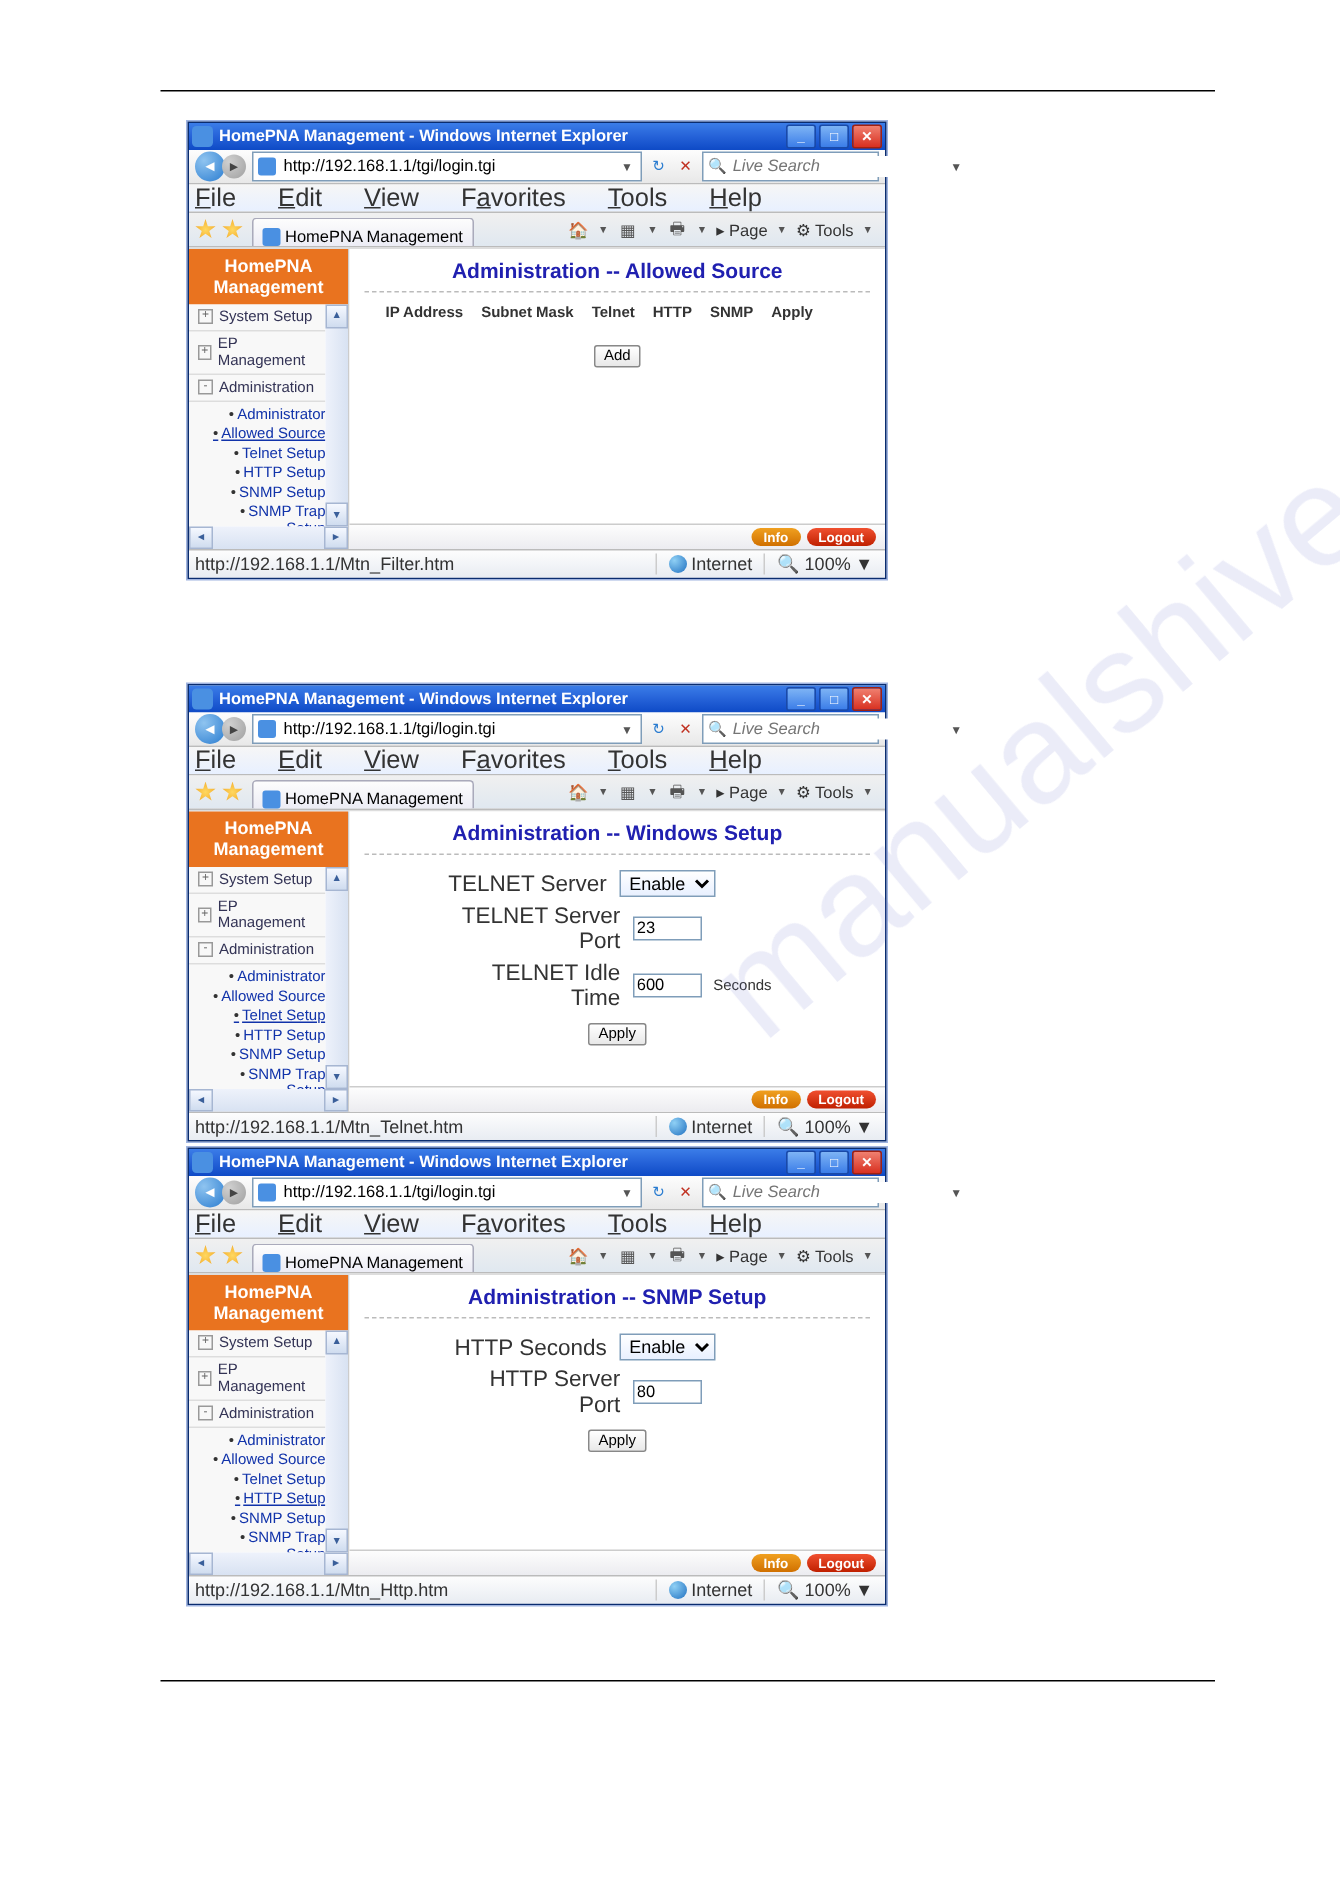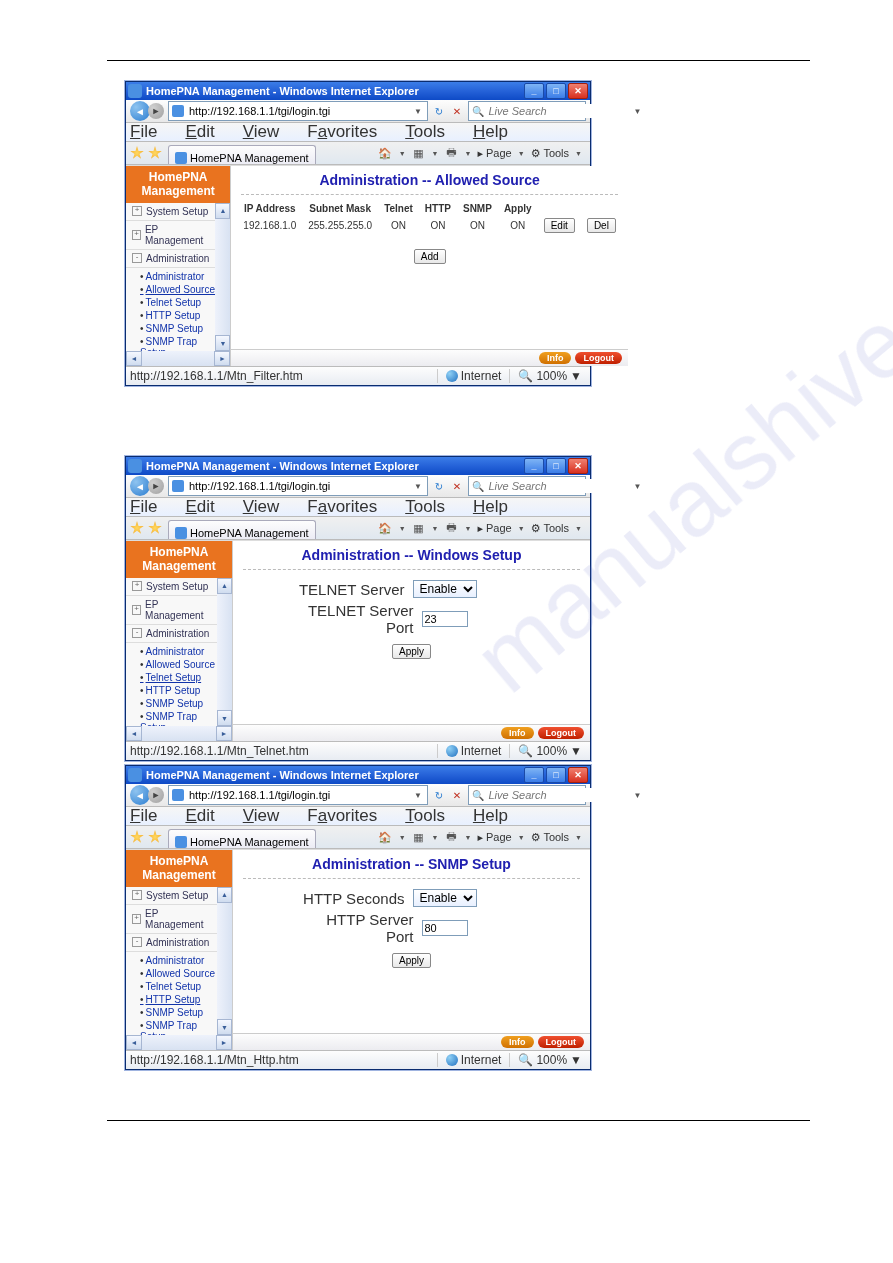--- a/index.html
+++ b/index.html
@@ -40,21 +40,21 @@
 .toolbar-right{display:flex;align-items:center;gap:6px;font-size:11px;color:#333;padding-right:4px;align-self:center;}
 .toolbar-right .ico{width:14px;height:14px;display:inline-flex;align-items:center;justify-content:center;color:#555;}
 .toolbar-right .dd{font-size:7px;color:#555;}
 .content{display:flex;height:200px;border-top:1px solid #ddd;}
 .sidebar-wrap{width:106px;display:flex;flex-direction:column;border-right:1px solid #ccc;}
 .brand{background:#e9731f;color:#fff;text-align:center;font-weight:bold;font-size:12px;padding:4px 2px;line-height:1.2;}
 .side-scroll{display:flex;flex:1;min-height:0;}
 .nav{flex:1;overflow:hidden;background:#f8f8f8;font-size:10px;color:#335;}
 .nav-section{border-bottom:1px solid #ddd;padding:3px 6px;display:flex;align-items:center;gap:4px;}
 .nav-section .exp{width:8px;height:8px;border:1px solid #999;font-size:8px;line-height:6px;text-align:center;color:#666;}
-.nav-items{padding:2px 0 2px 14px;}
+.nav-items{padding:2px 0 2px 14px;text-align:right;}
 .nav-items a{display:block;color:#1133aa;font-size:10px;padding:1px 0;}
 .nav-items a .bullet{color:#333;margin-right:2px;}
 .nav-items a.active{text-decoration:underline;}
 .vscroll{width:15px;background:linear-gradient(to right,#eef2fb,#d8e2f2);display:flex;flex-direction:column;}
 .vsbtn{height:14px;background:linear-gradient(#f5f8ff,#cfdcef);border:1px solid #a6b6d2;display:flex;align-items:center;justify-content:center;font-size:7px;color:#3a5f9a;}
 .vstrack{flex:1;}
 .hscroll-bottom{height:15px;background:linear-gradient(#eef2fb,#d8e2f2);display:flex;}
 .hsbtn{width:14px;background:linear-gradient(#f5f8ff,#cfdcef);border:1px solid #a6b6d2;display:flex;align-items:center;justify-content:center;font-size:7px;color:#3a5f9a;}
 .hstrack{flex:1;}
 .main{flex:1;display:flex;flex-direction:column;background:#fff;}
@@ -195,30 +195,20 @@
                 <tr>
             <th>IP Address</th>
             <th>Subnet Mask</th>
             <th>Telnet</th>
             <th>HTTP</th>
             <th>SNMP</th>
             <th>Apply</th>
             <th></th>
                   <th></th>
           </tr>
-          <tr>
-            <td>192.168.1.0</td>
-            <td>255.255.255.0</td>
-            <td>ON</td>
-            <td>ON</td>
-            <td>ON</td>
-            <td>ON</td>
-            <td><button class="btn">Edit</button></td>
-            <td><button class="btn">Del</button></td>
-          </tr>
         </tbody>
             </table>
         <div style="text-align:center;margin-top:14px;">
           <button class="btn">Add</button>
         </div>
       </div>
       <div class="footer-bar">
         <span class="pill info">Info</span>
         <span class="pill logout">Logout</span>
       </div>
@@ -340,20 +330,25 @@
         <div class="form-row">
           <label>TELNET Server</label>
           <select class="sel"><option>Enable</option></select>
           <span style="width:44px"></span>
         </div>
         <div class="form-row">
           <label>TELNET Server Port</label>
           <input class="inp" value="23" style="">
           <span style="width:44px"></span>
         </div>
+        <div class="form-row">
+          <label>TELNET Idle Time</label>
+          <input class="inp" value="600" style="">
+          <span style="width:44px;font-size:10px">Seconds</span>
+        </div>
         <div style="text-align:center;margin-top:8px;">
           <button class="btn">Apply</button>
         </div>
       </div>
       <div class="footer-bar">
         <span class="pill info">Info</span>
         <span class="pill logout">Logout</span>
       </div>
     </div>
   </div>

